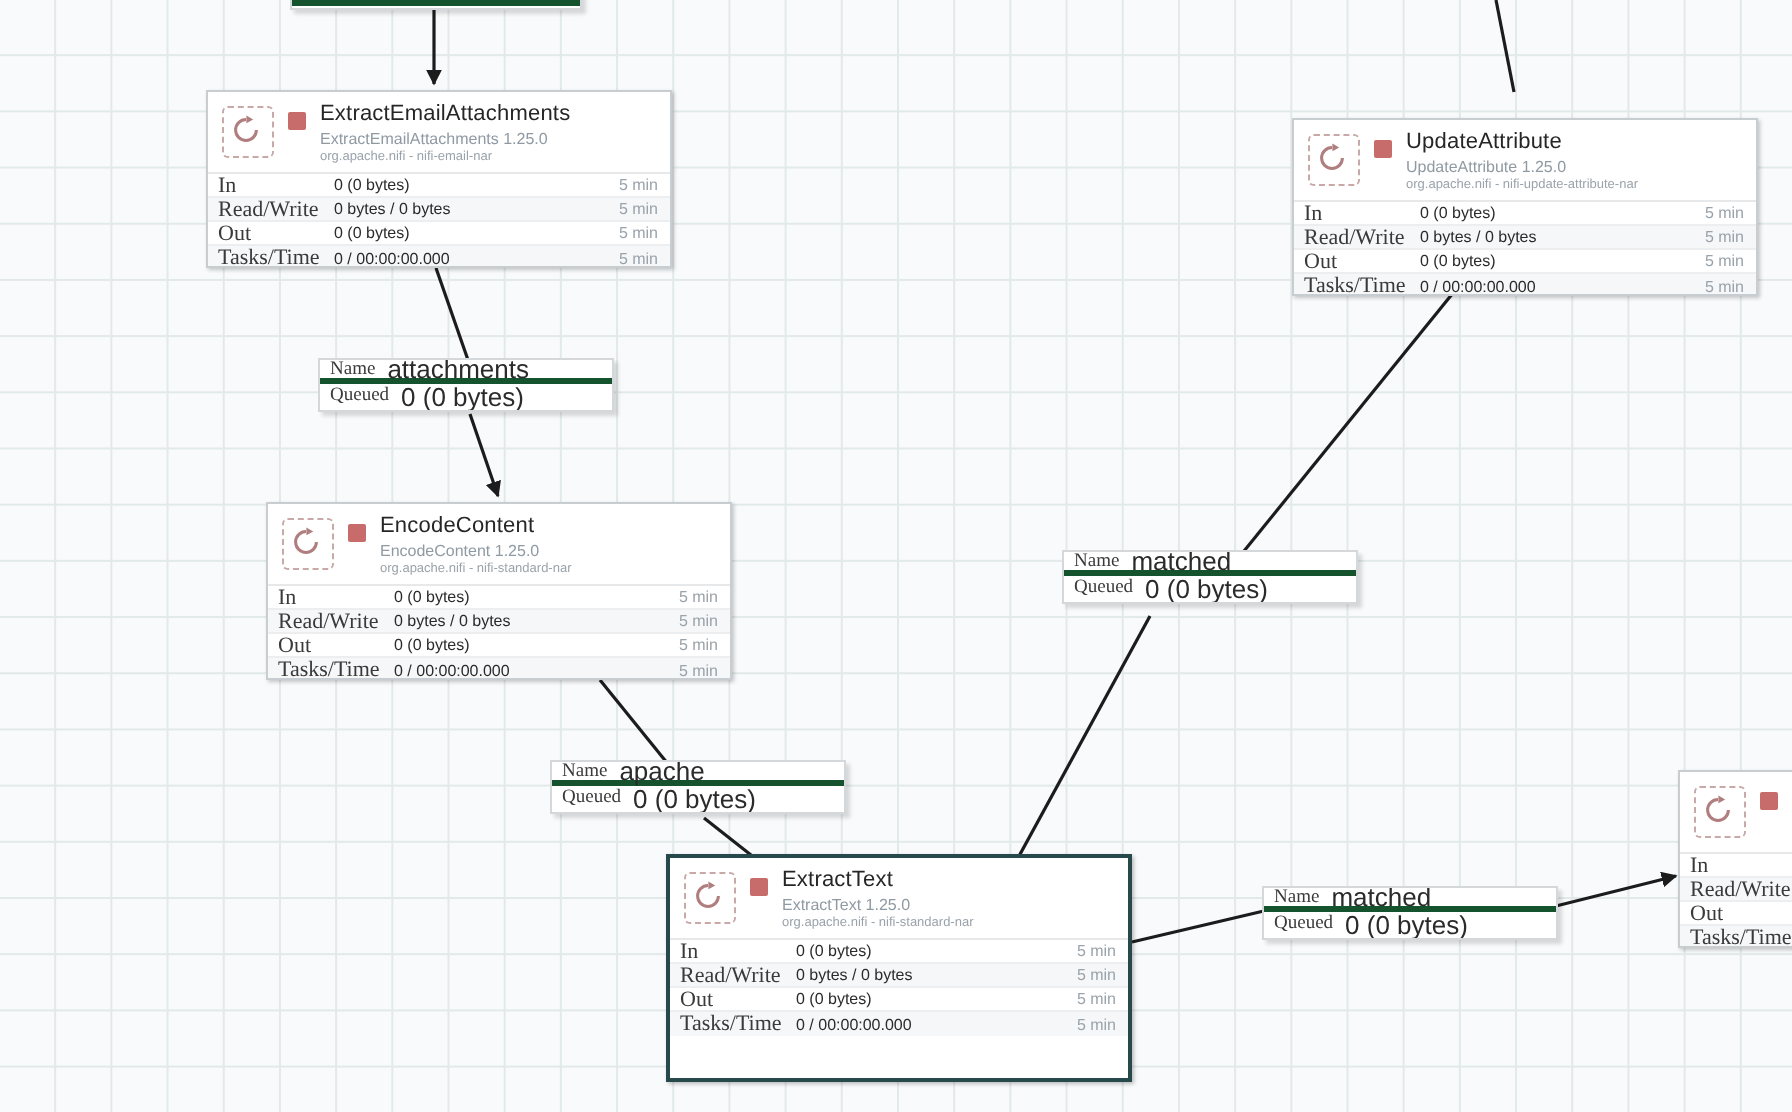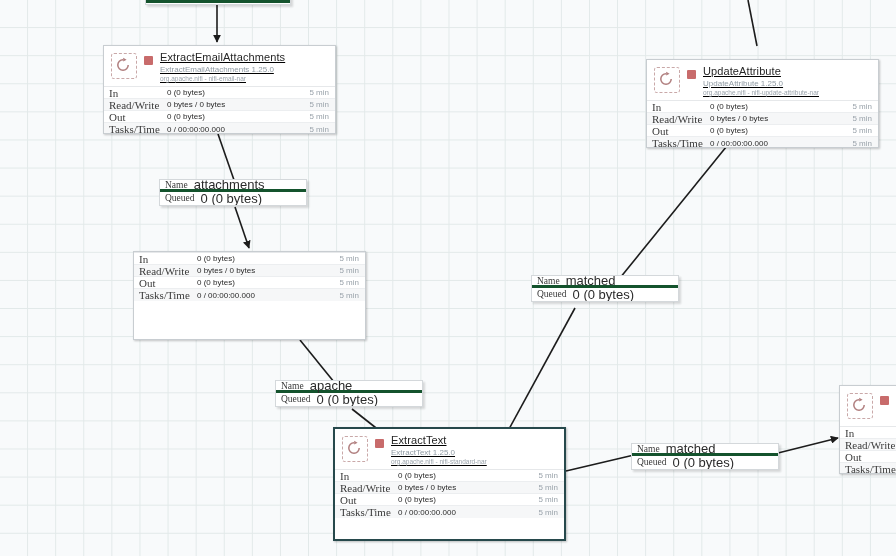--- a/index.html
+++ b/index.html
@@ -42,21 +42,21 @@
     border:1px dashed #c9a8a8;
     border-radius:3px;
     background:#ffffff;
     position:relative;margin-right:7px;margin-top:1px;
   }
   .picon svg{position:absolute;left:3px;top:3px;}
   .stopsq{
     width:9px;height:9px;flex:0 0 9px;background:#c86b6b;
     margin-top:4px;margin-right:7px;border-radius:1px;
   }
-  .ptext{flex:1 1 auto;min-width:0;line-height:1.05;padding-top:0px;text-decoration:underline;}
+  .ptext{flex:1 1 auto;min-width:0;line-height:1.05;padding-top:0px;}
   .pname{
     font-family:"Liberation Sans", sans-serif;
     font-size:11px;color:#262626;white-space:nowrap;letter-spacing:.1px;
   }
   .ptype{
     font-family:"Liberation Sans", sans-serif;
     font-size:8px;color:#8f9aa3;white-space:nowrap;margin-top:2px;
   }
   .pbundle{
     font-family:"Liberation Sans", sans-serif;
@@ -173,20 +173,34 @@
       <span class="ckey">Name</span>
       <span class="cval">attachments</span>
     </div>
     <div class="crow">
       <span class="ckey">Queued</span>
       <span class="cval">0 (0 bytes)</span>
     </div>
   </div>
 
   <div class="proc" style="left:133px;top:251px;width:233px;height:89px;">
+    <div class="proc-head">
+      <span class="picon">
+        <svg width="16" height="16" viewBox="0 0 16 16">
+          <path d="M13.2 8A5.2 5.2 0 1 1 8 2.8" fill="none" stroke="#b07e7e" stroke-width="1.5"></path>
+          <path d="M8.2 0.8 L8.2 4.6 L11.6 2.7 Z" fill="#b07e7e"></path>
+        </svg>
+      </span>
+      <span class="stopsq"></span>
+      <span class="ptext">
+        <div class="pname">EncodeContent</div>
+        <div class="ptype">EncodeContent 1.25.0</div>
+        <div class="pbundle">org.apache.nifi - nifi-standard-nar</div>
+      </span>
+    </div>
     <div class="stats">
       <div class="srow">
         <span class="slabel">In</span>
         <span class="sval">0 (0 bytes)</span>
         <span class="stime">5 min</span>
       </div>
       <div class="srow alt">
         <span class="slabel">Read/Write</span>
         <span class="sval">0 bytes / 0 bytes</span>
         <span class="stime">5 min</span>

